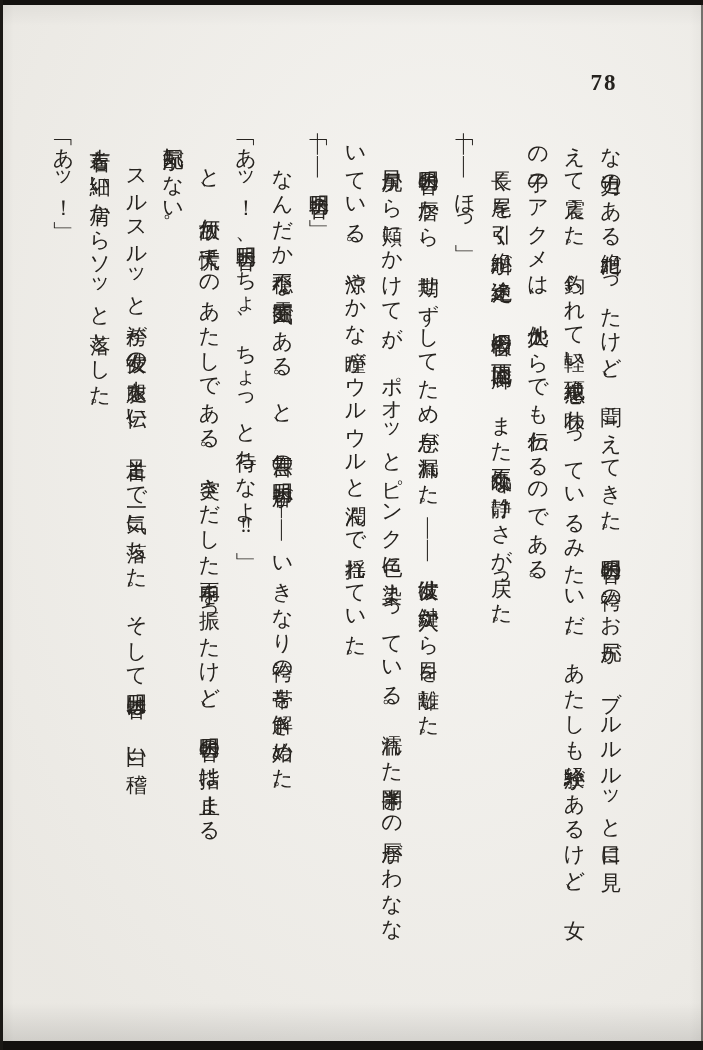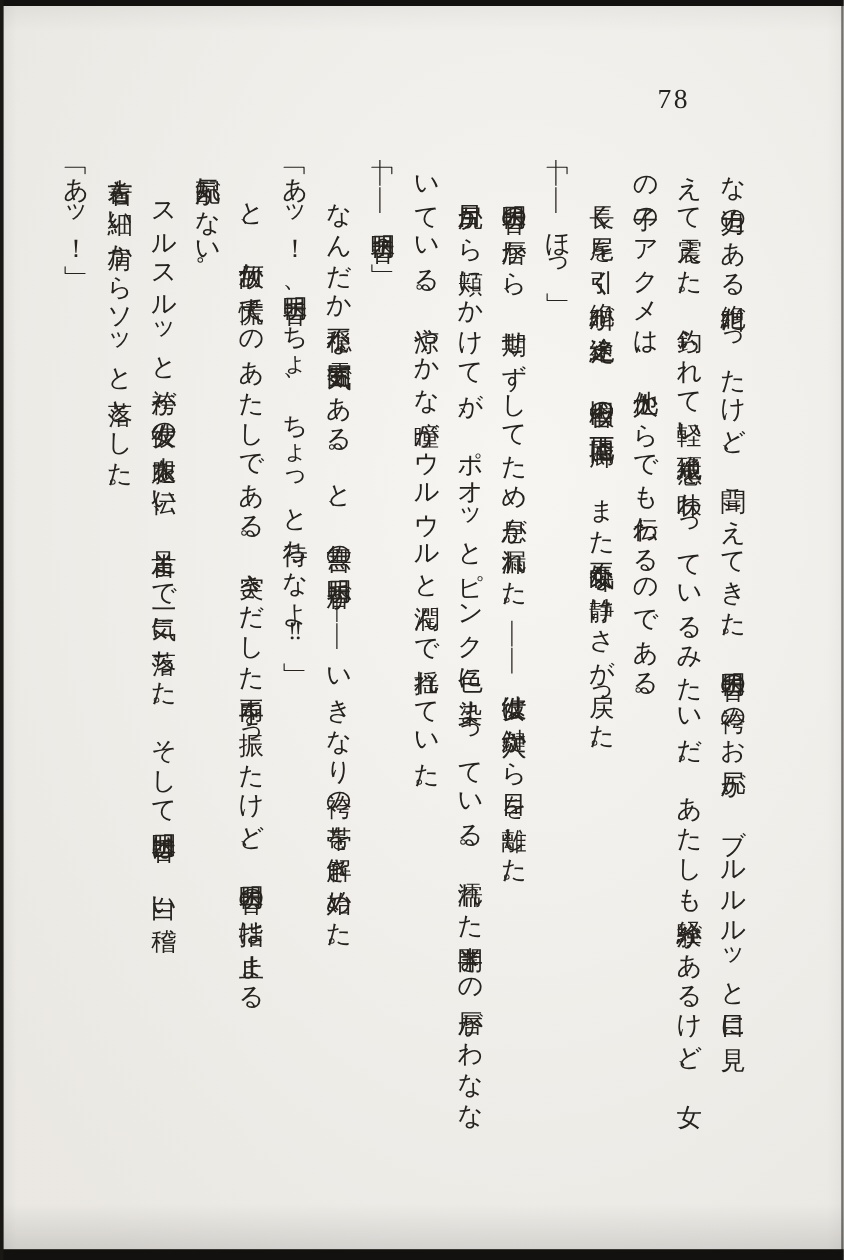--- a/index.html
+++ b/index.html
@@ -32,25 +32,27 @@
   }
   
   .edge-top    { position: absolute; top: 0; left: 0; right: 0; height: 5px;  background: #13110f; }
   .edge-bottom { position: absolute; bottom: 0; left: 0; right: 0; height: 9px; background: #13110f; }
   .edge-left   { position: absolute; top: 0; bottom: 0; left: 0; width: 3px;  background: #1a1815; }
   .edge-right  { position: absolute; top: 0; bottom: 0; right: 0; width: 2px; background: rgba(25,22,18,0.55); }
 
   .page-number {
     position: absolute;
     top: 70px;
-    left: 548px;
+    left: 576px;
     width: 56px;
+    text-align: center;
     font-size: 23px;
     letter-spacing: 2px;
     color: var(--ink, #262320);
+    font-weight: bold;
   }
 
   .text-block {
     position: absolute;
     top: 132px;
     right: 74px;
     height: 904px;
     writing-mode: vertical-rl;
     -webkit-writing-mode: vertical-rl;
     text-orientation: mixed;

